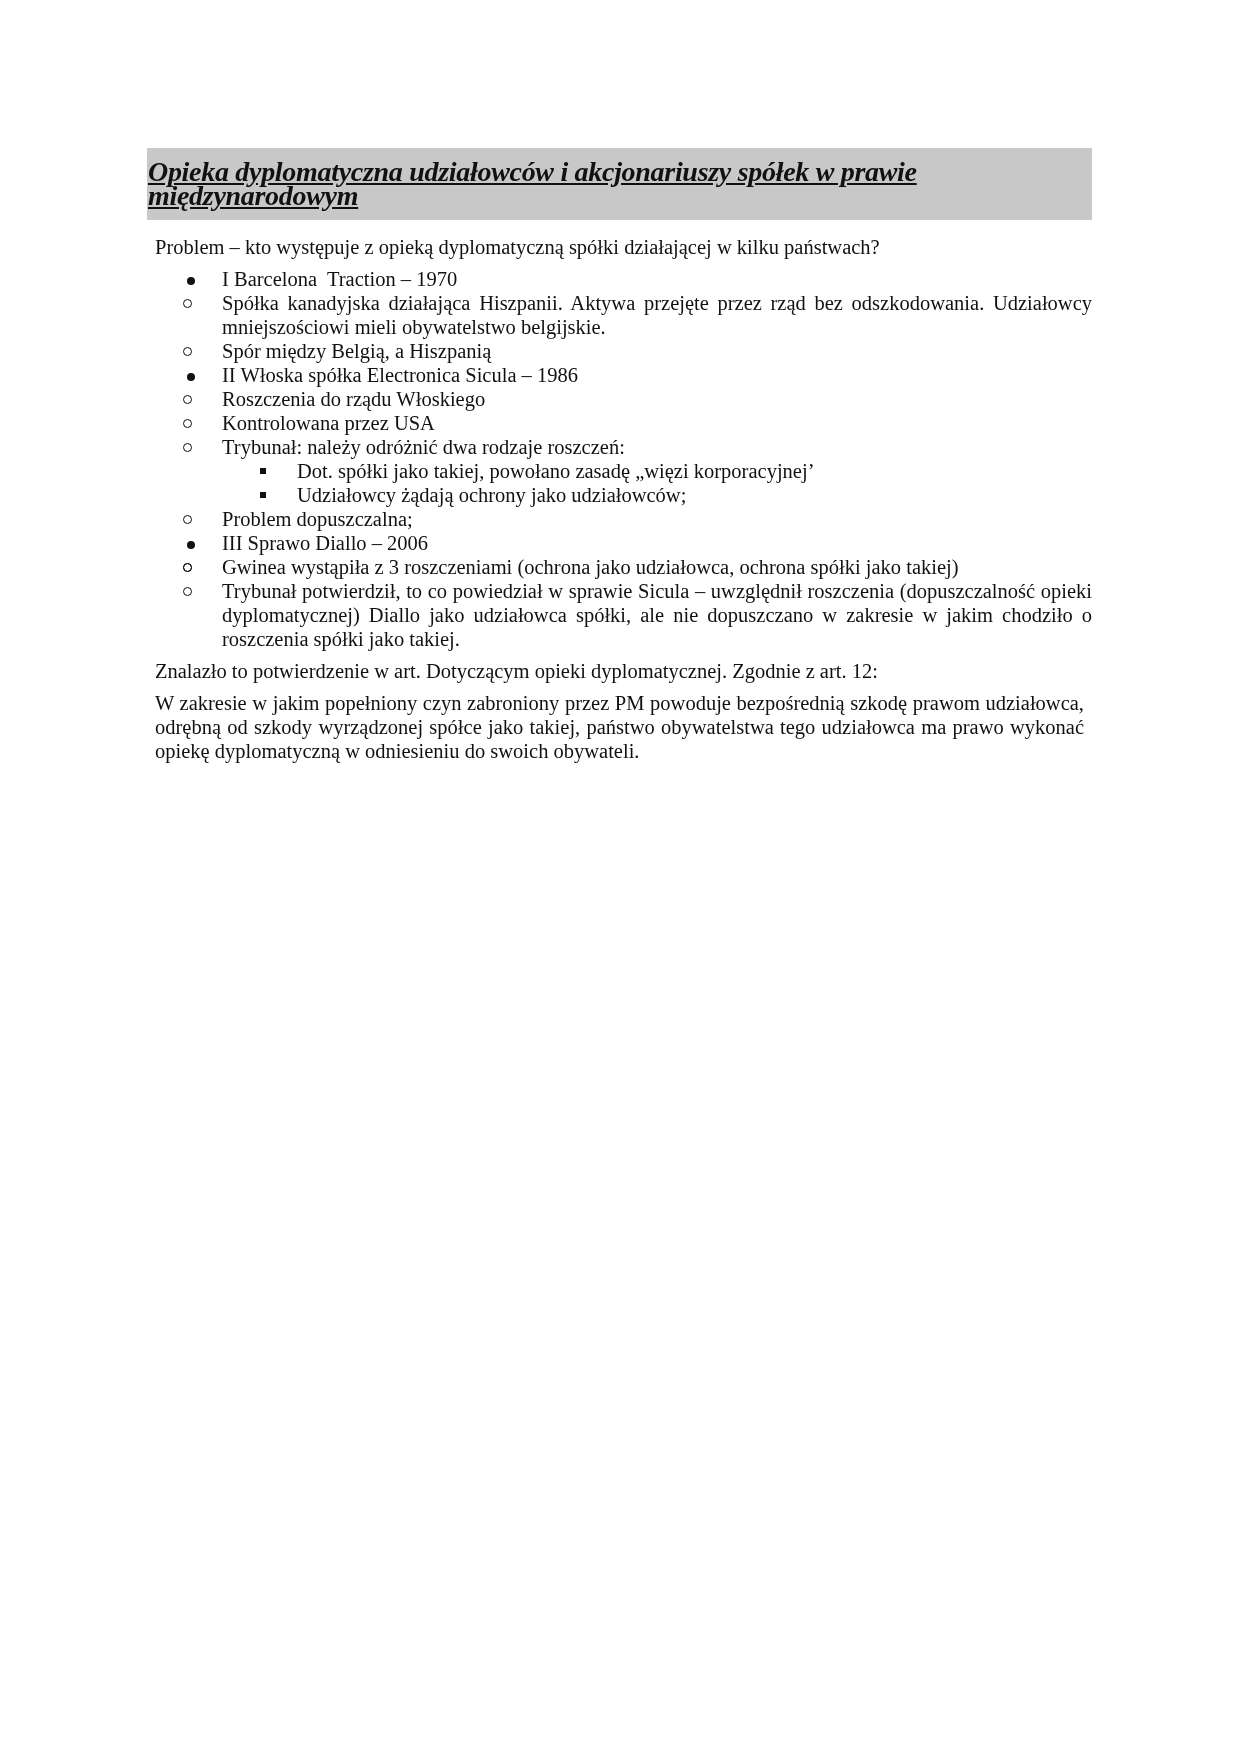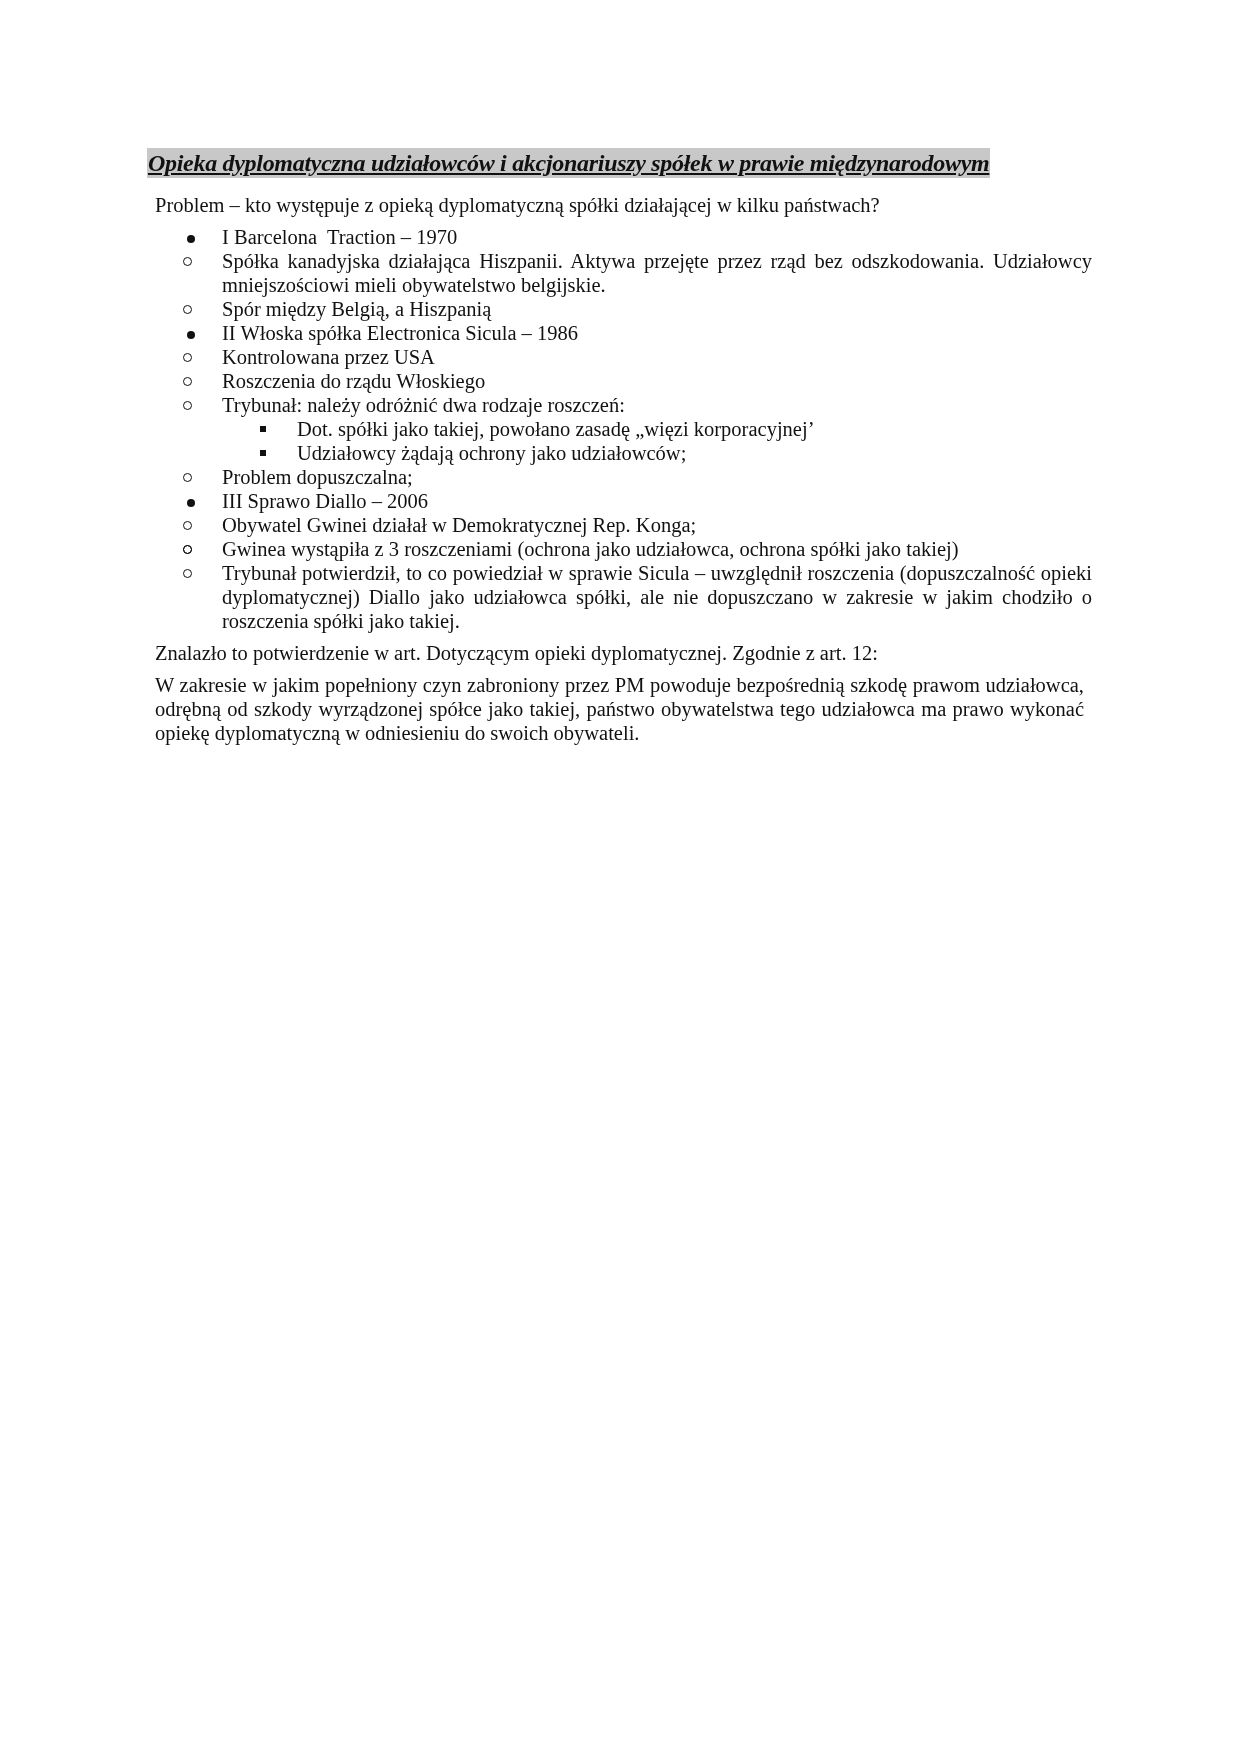--- a/index.html
+++ b/index.html
@@ -22,24 +22,24 @@
       width: 945px;
       font-size: 20.5px;
       line-height: 24px;
     }
     .title {
       display: inline-block;
       font-weight: bold;
       font-style: italic;
       text-decoration: underline;
       background: #c8c8c8;
-      font-size: 24px;
+      font-size: 28px;
       line-height: 24px;
       letter-spacing: -0.3px;
-      padding: 3px 1px;
+      padding: 12px 1px;
     }
     .title-wrap { margin-bottom: 15px; }
     p { margin: 8px; }
     ul { list-style: none; margin: 0; padding: 0; }
     .l1 > li {
       position: relative;
       padding-left: 75px;
     }
     .l1 > li > .marker {
       position: absolute;
@@ -109,25 +109,25 @@
     </li>
 
     <li>
       <span class="marker"></span>
       <span>II Włoska spółka Electronica Sicula – 1986</span>
     </li>
     <li style="padding-left:0">
       <ul class="l2">
         <li>
           <span class="marker"></span>
-          <span>Kontrolowana przez USA</span>
+          <span>Roszczenia do rządu Włoskiego</span>
         </li>
         <li>
           <span class="marker"></span>
-          <span>Roszczenia do rządu Włoskiego</span>
+          <span>Kontrolowana przez USA</span>
         </li>
         <li>
           <span class="marker"></span>
           <span>Trybunał: należy odróżnić dwa rodzaje roszczeń:</span>
           <ul class="l3" style="margin-left:-75px;">
             <li style="padding-left:150px;">
               <span class="marker" style="left:113px;"></span>
               <span>Dot. spółki jako takiej, powołano zasadę „więzi korporacyjnej’</span>
             </li>
             <li style="padding-left:150px;">
@@ -144,24 +144,20 @@
     </li>
 
     <li>
       <span class="marker"></span>
       <span>III Sprawo Diallo – 2006</span>
     </li>
     <li style="padding-left:0">
       <ul class="l2">
         <li>
           <span class="marker"></span>
-          <span>Obywatel Gwinei działał w Demokratycznej Rep. Konga;</span>
-        </li>
-        <li>
-          <span class="marker"></span>
         </li>
         <li>
           <span class="marker"></span>
           <span>Gwinea wystąpiła z 3 roszczeniami (ochrona jako udziałowca, ochrona spółki jako takiej)</span>
         </li>
         <li>
           <span class="marker"></span>
           <span>Trybunał potwierdził, to co powiedział w sprawie Sicula – uwzględnił roszczenia (dopuszczalność opieki dyplomatycznej) Diallo jako udziałowca spółki, ale nie dopuszczano w zakresie w jakim chodziło o roszczenia spółki jako takiej.</span>
         </li>
       </ul>

